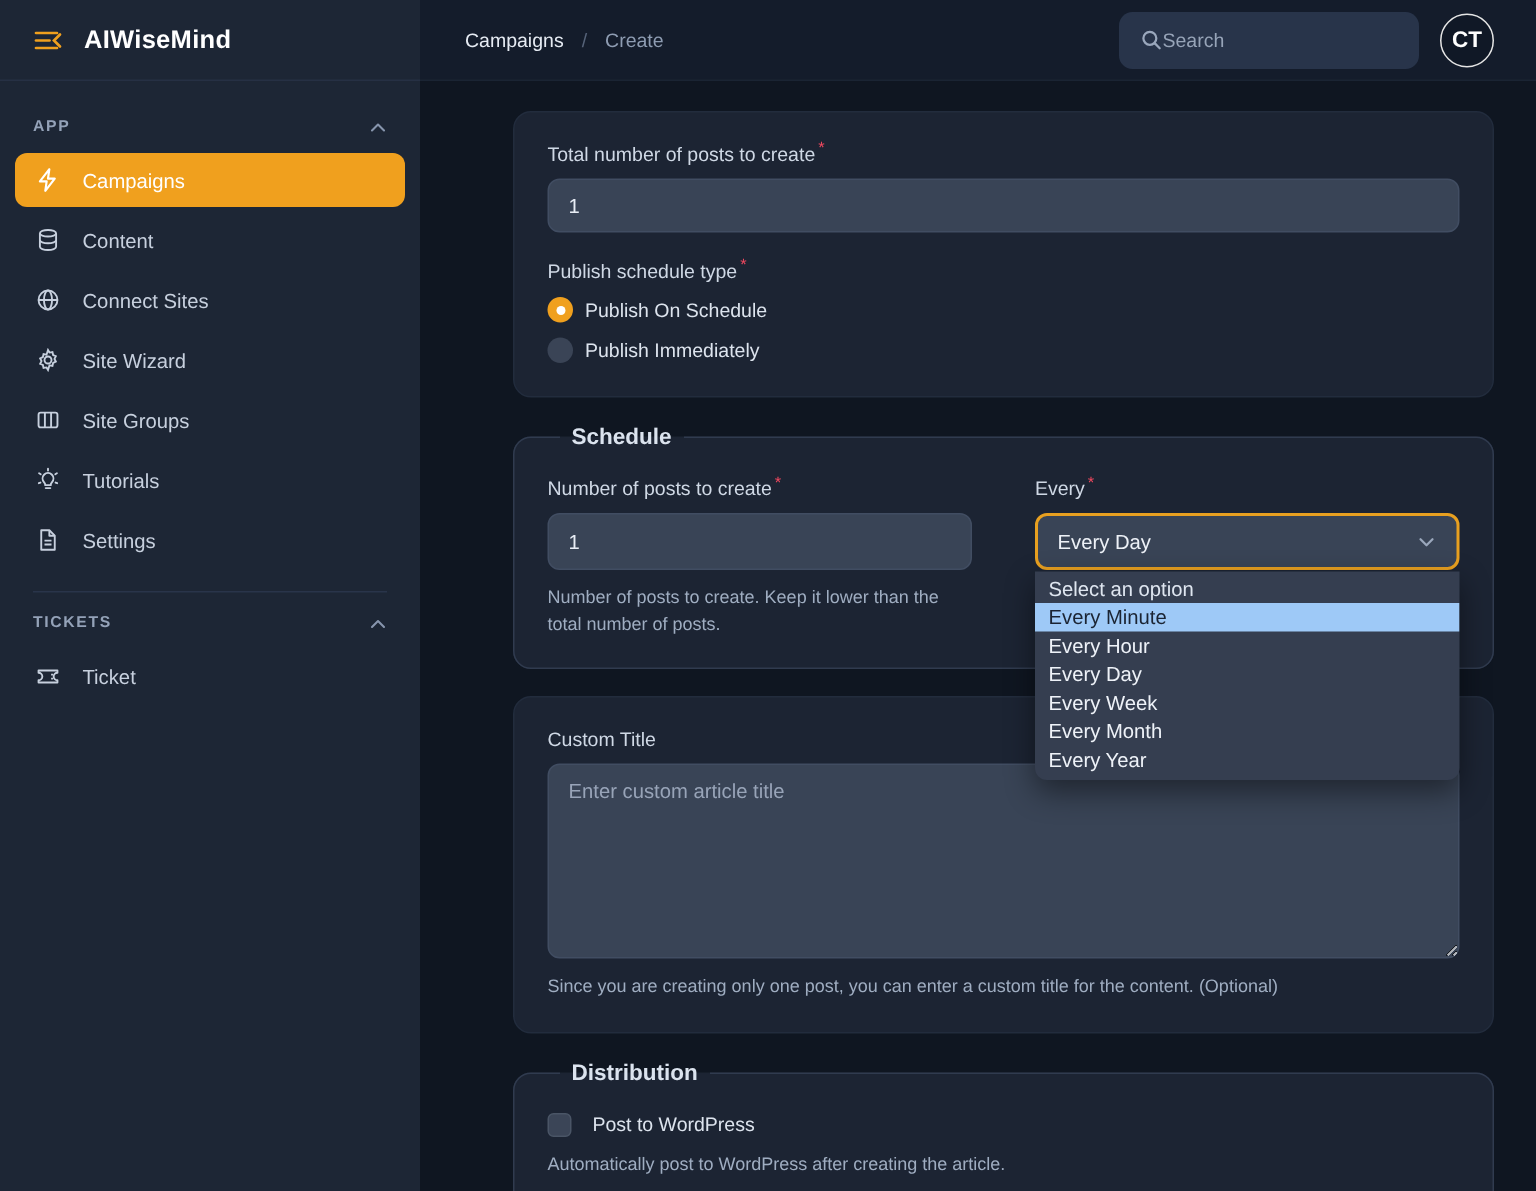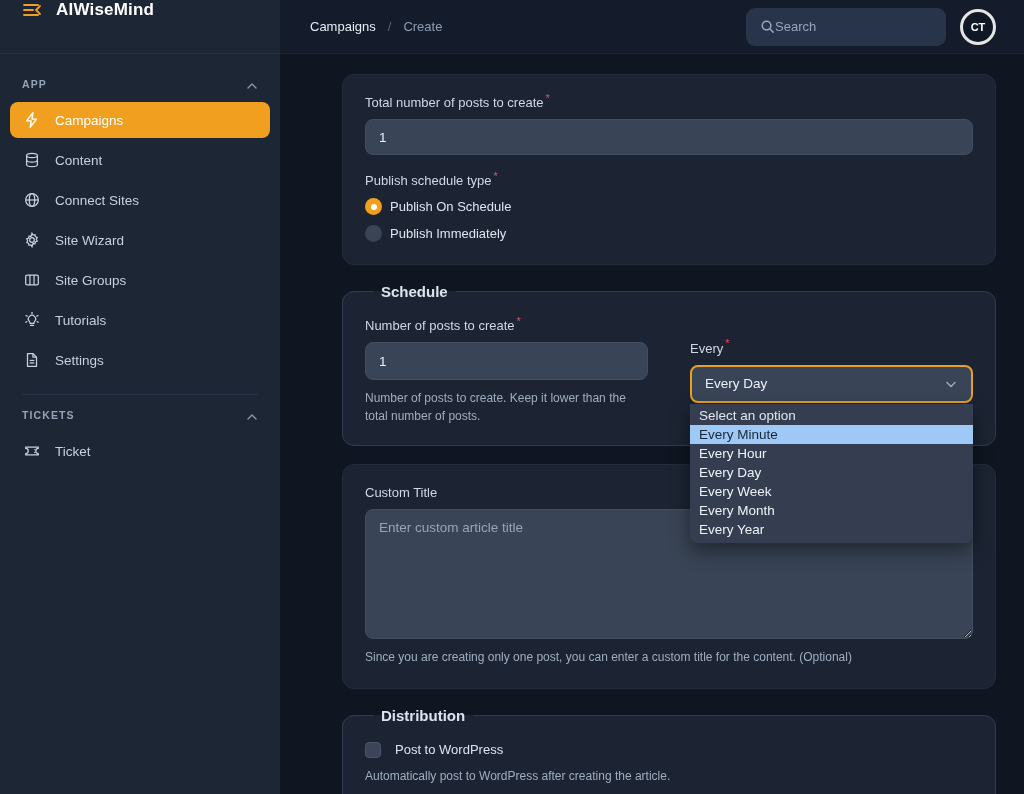--- a/index.html
+++ b/index.html
@@ -13,21 +13,21 @@
 
   
   .sidebar {
     width: 280px; height: 794px;
     background: #1d2635;
     display: flex; flex-direction: column;
     flex: 0 0 280px;
   }
   .sidebar-brand {
     height: 54px;
-    display: flex; 
+    display: flex; align-items: center;
     gap: 14px; padding: 0 22px;
     border-bottom: 1px solid #263044;
   }
   .brand-menu-icon { width: 20px; height: 20px; color: #f0a01e; display:flex; align-items:center; }
   .brand-title {
     color: #ffffff; font-size: 17px; font-weight: bold; letter-spacing: .2px;
   }
   .sidebar-scroll { padding: 14px 10px 0 10px; }
   .nav-group-header {
     display: flex; align-items: center; justify-content: space-between;
@@ -70,22 +70,22 @@
   }
   .searchbox .ic { color: #9aa7bc; width: 15px; height: 15px; display:flex; }
   .search-input {
     background: transparent; border: none; outline: none;
     color: #e4eaf3; font-size: 13px; width: 100%;
     font-family: "Liberation Sans", sans-serif;
   }
   .search-input::placeholder { color: #97a4b8; }
   .avatar {
     width: 36px; height: 36px; border-radius: 50%;
-    background: #101826; border: 3px solid #e5e5e5;
-    color: #ffffff; font-size: 11px; font-weight: bold;
+    background: #101826; border: 1px solid #e5e5e5;
+    color: #ffffff; font-size: 15px; font-weight: bold;
     display: flex; align-items: center; justify-content: center;
   }
 
   .content {
     flex: 1 1 auto; overflow: hidden; position: relative;
     padding: 20px 28px 0 30px;
     margin-left: 32px;
   }
   .card {
     background: #1c2433; border: 1px solid #222c3d;
@@ -119,21 +119,21 @@
   .radio-row { display: flex; align-items: center; gap: 8px; margin-top: 10px; cursor: pointer; }
   .radio {
     width: 17px; height: 17px; border-radius: 50%;
     background: #3a4456; display: flex; align-items: center; justify-content: center;
     flex: 0 0 17px;
   }
   .radio.on { background: #f0a01e; }
   .radio.on::after { content: ""; width: 6px; height: 6px; border-radius: 50%; background: #ffffff; }
   .radio-label { color: #dde4ee; font-size: 13px; }
 
-  .two-col { display: flex; gap: 42px; align-items: center; padding-top: 12px; }
+  .two-col { display: flex; gap: 42px; align-items: flex-start; padding-top: 12px; }
   .col { flex: 1 1 0; min-width: 0; position: relative; }
 
   
   .select-wrap { position: relative; }
   .select-btn {
     width: 100%; height: 38px; background: #394456;
     border: 2px solid #e8a020; border-radius: 8px;
     display: flex; align-items: center; padding: 0 13px;
     color: #edf1f7; font-size: 13.5px; cursor: pointer;
   }

